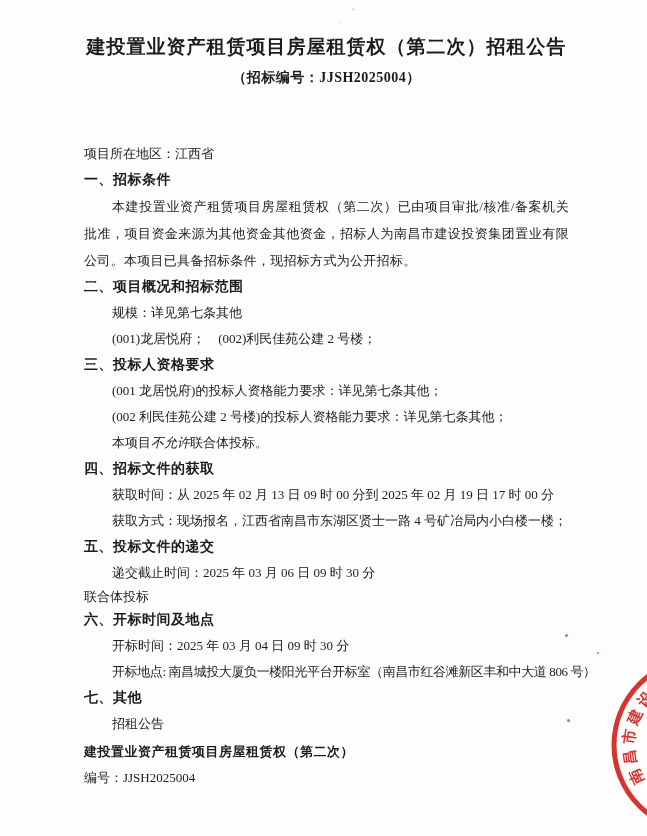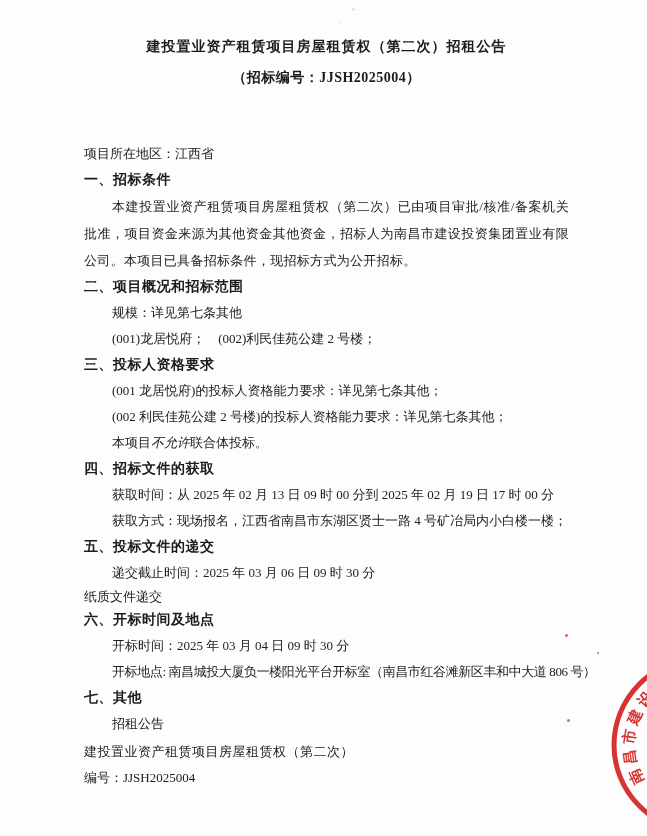--- a/index.html
+++ b/index.html
@@ -15,21 +15,21 @@
   }
   .content {
     position: absolute;
     left: 84px;
     right: 78px;
     top: 0;
   }
   .doc-title {
     margin-top: 36px;
     text-align: center;
-    font-size: 14px;
+    font-size: 19px;
     font-weight: bold;
     letter-spacing: 1px;
     line-height: 22px;
     white-space: nowrap;
   }
   .doc-subtitle {
     margin-top: 9px;
     text-align: center;
     font-size: 14px;
     font-weight: bold;
@@ -52,21 +52,21 @@
     font-size: 13px;
     line-height: 27px;
     text-indent: 28px;
     text-align: justify;
     white-space: normal;
     letter-spacing: 0.3px;
   }
   .location { margin-top: 52px; }
   .tight { letter-spacing: -0.4px; }
   .paper-line { line-height: 21px; }
-  .footer-title { font-weight: normal; letter-spacing: 0.5px; margin-top: 2px; }
+  .footer-title { font-weight: bold; letter-spacing: 0.5px; margin-top: 2px; }
   .emph { font-style: italic; font-family: Liberation Serif, serif; }
   .seal-svg { position: absolute; left: 605px; top: 640px; }
   .speck { position: absolute; border-radius: 50%; }
   .speck-red { background: #d96a60; }
   .speck-gray { background: #c9ccd1; }
 </style>
 </head>
 <body>
 
 <div class="page">
@@ -88,21 +88,21 @@
     <div class="ln indent">(001 龙居悦府)的投标人资格能力要求：详见第七条其他；</div>
     <div class="ln indent">(002 利民佳苑公建 2 号楼)的投标人资格能力要求：详见第七条其他；</div>
     <div class="ln indent"><span>本项目</span><span class="emph">不允许</span><span>联合体投标。</span></div>
 
     <div class="ln heading">四、招标文件的获取</div>
     <div class="ln indent">获取时间：从 2025 年 02 月 13 日  09 时 00 分到 2025 年 02 月 19 日  17 时 00 分</div>
     <div class="ln indent">获取方式：现场报名，江西省南昌市东湖区贤士一路 4 号矿冶局内小白楼一楼；</div>
 
     <div class="ln heading">五、投标文件的递交</div>
     <div class="ln indent">递交截止时间：2025 年 03 月 06 日  09 时 30 分</div>
-    <div class="ln paper-line">纸质文件递交</div>
+    <div class="ln paper-line">联合体投标</div>
 
     <div class="ln heading">六、开标时间及地点</div>
     <div class="ln indent">开标时间：2025 年 03 月 04 日  09 时 30 分</div>
     <div class="ln indent tight">开标地点: 南昌城投大厦负一楼阳光平台开标室（南昌市红谷滩新区丰和中大道 806 号）</div>
 
     <div class="ln heading">七、其他</div>
     <div class="ln indent">招租公告</div>
 
     <div class="ln footer-title">建投置业资产租赁项目房屋租赁权（第二次）</div>
     <div class="ln">编号：JJSH2025004</div>

